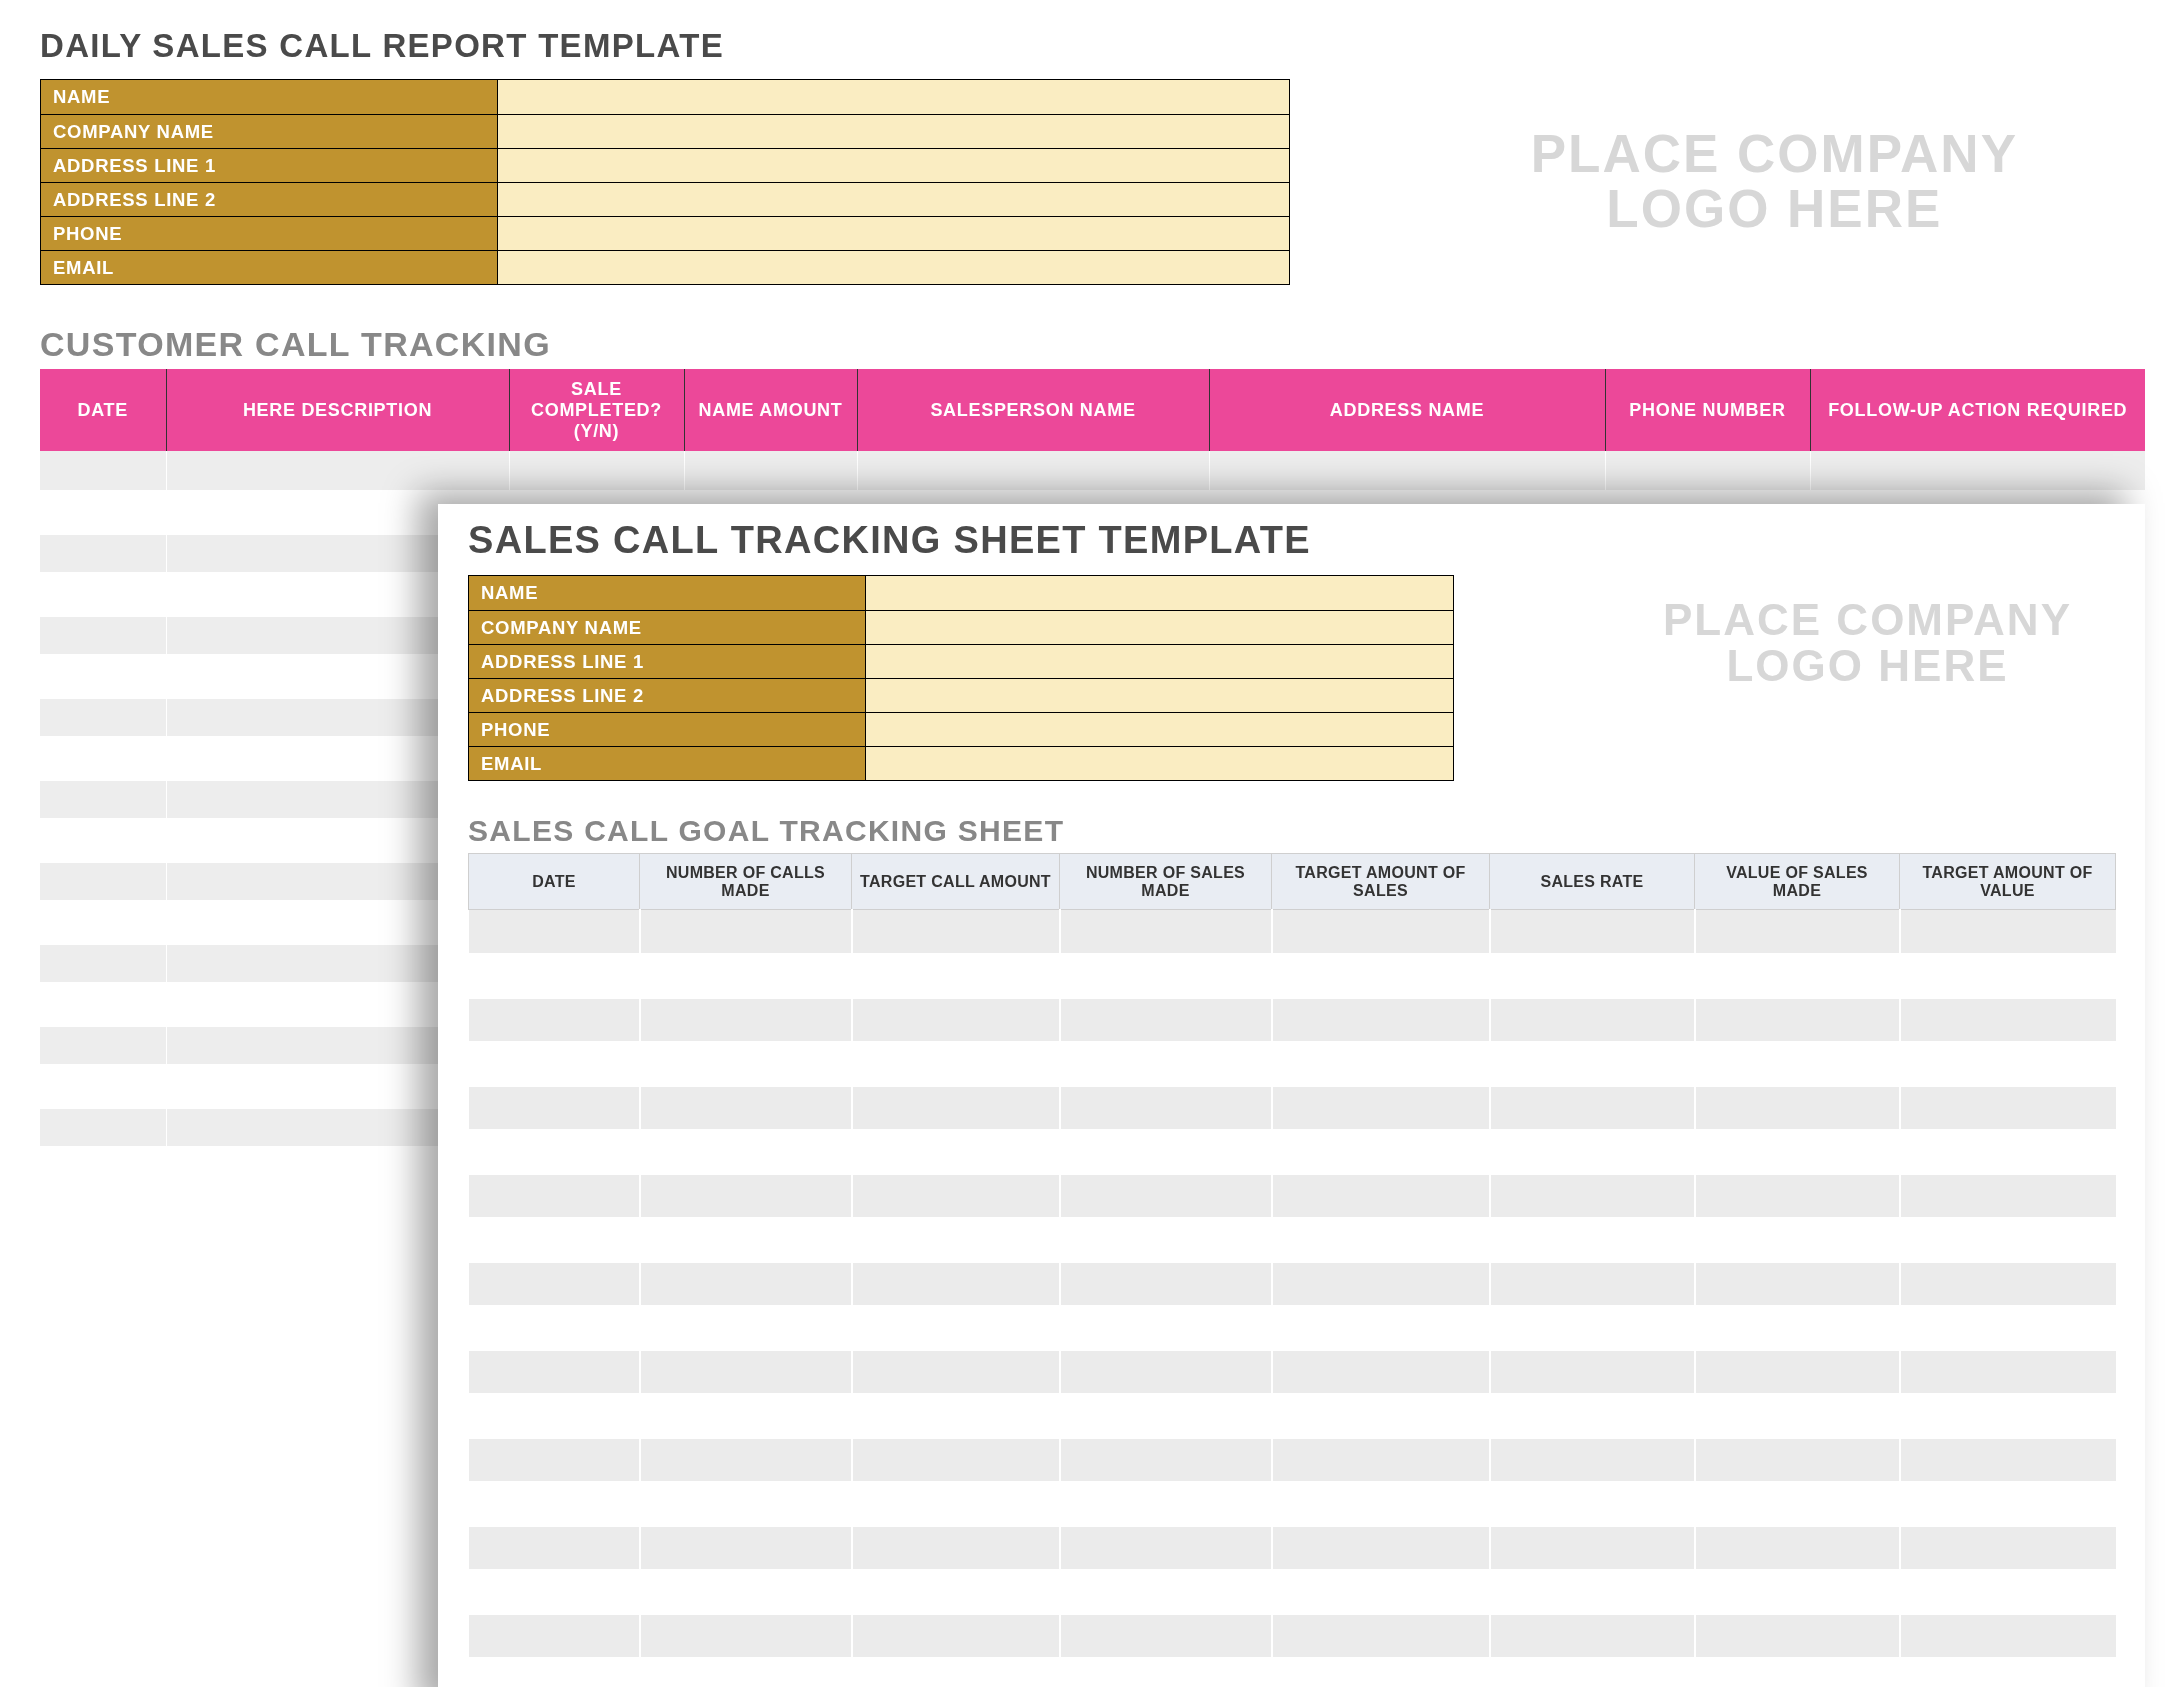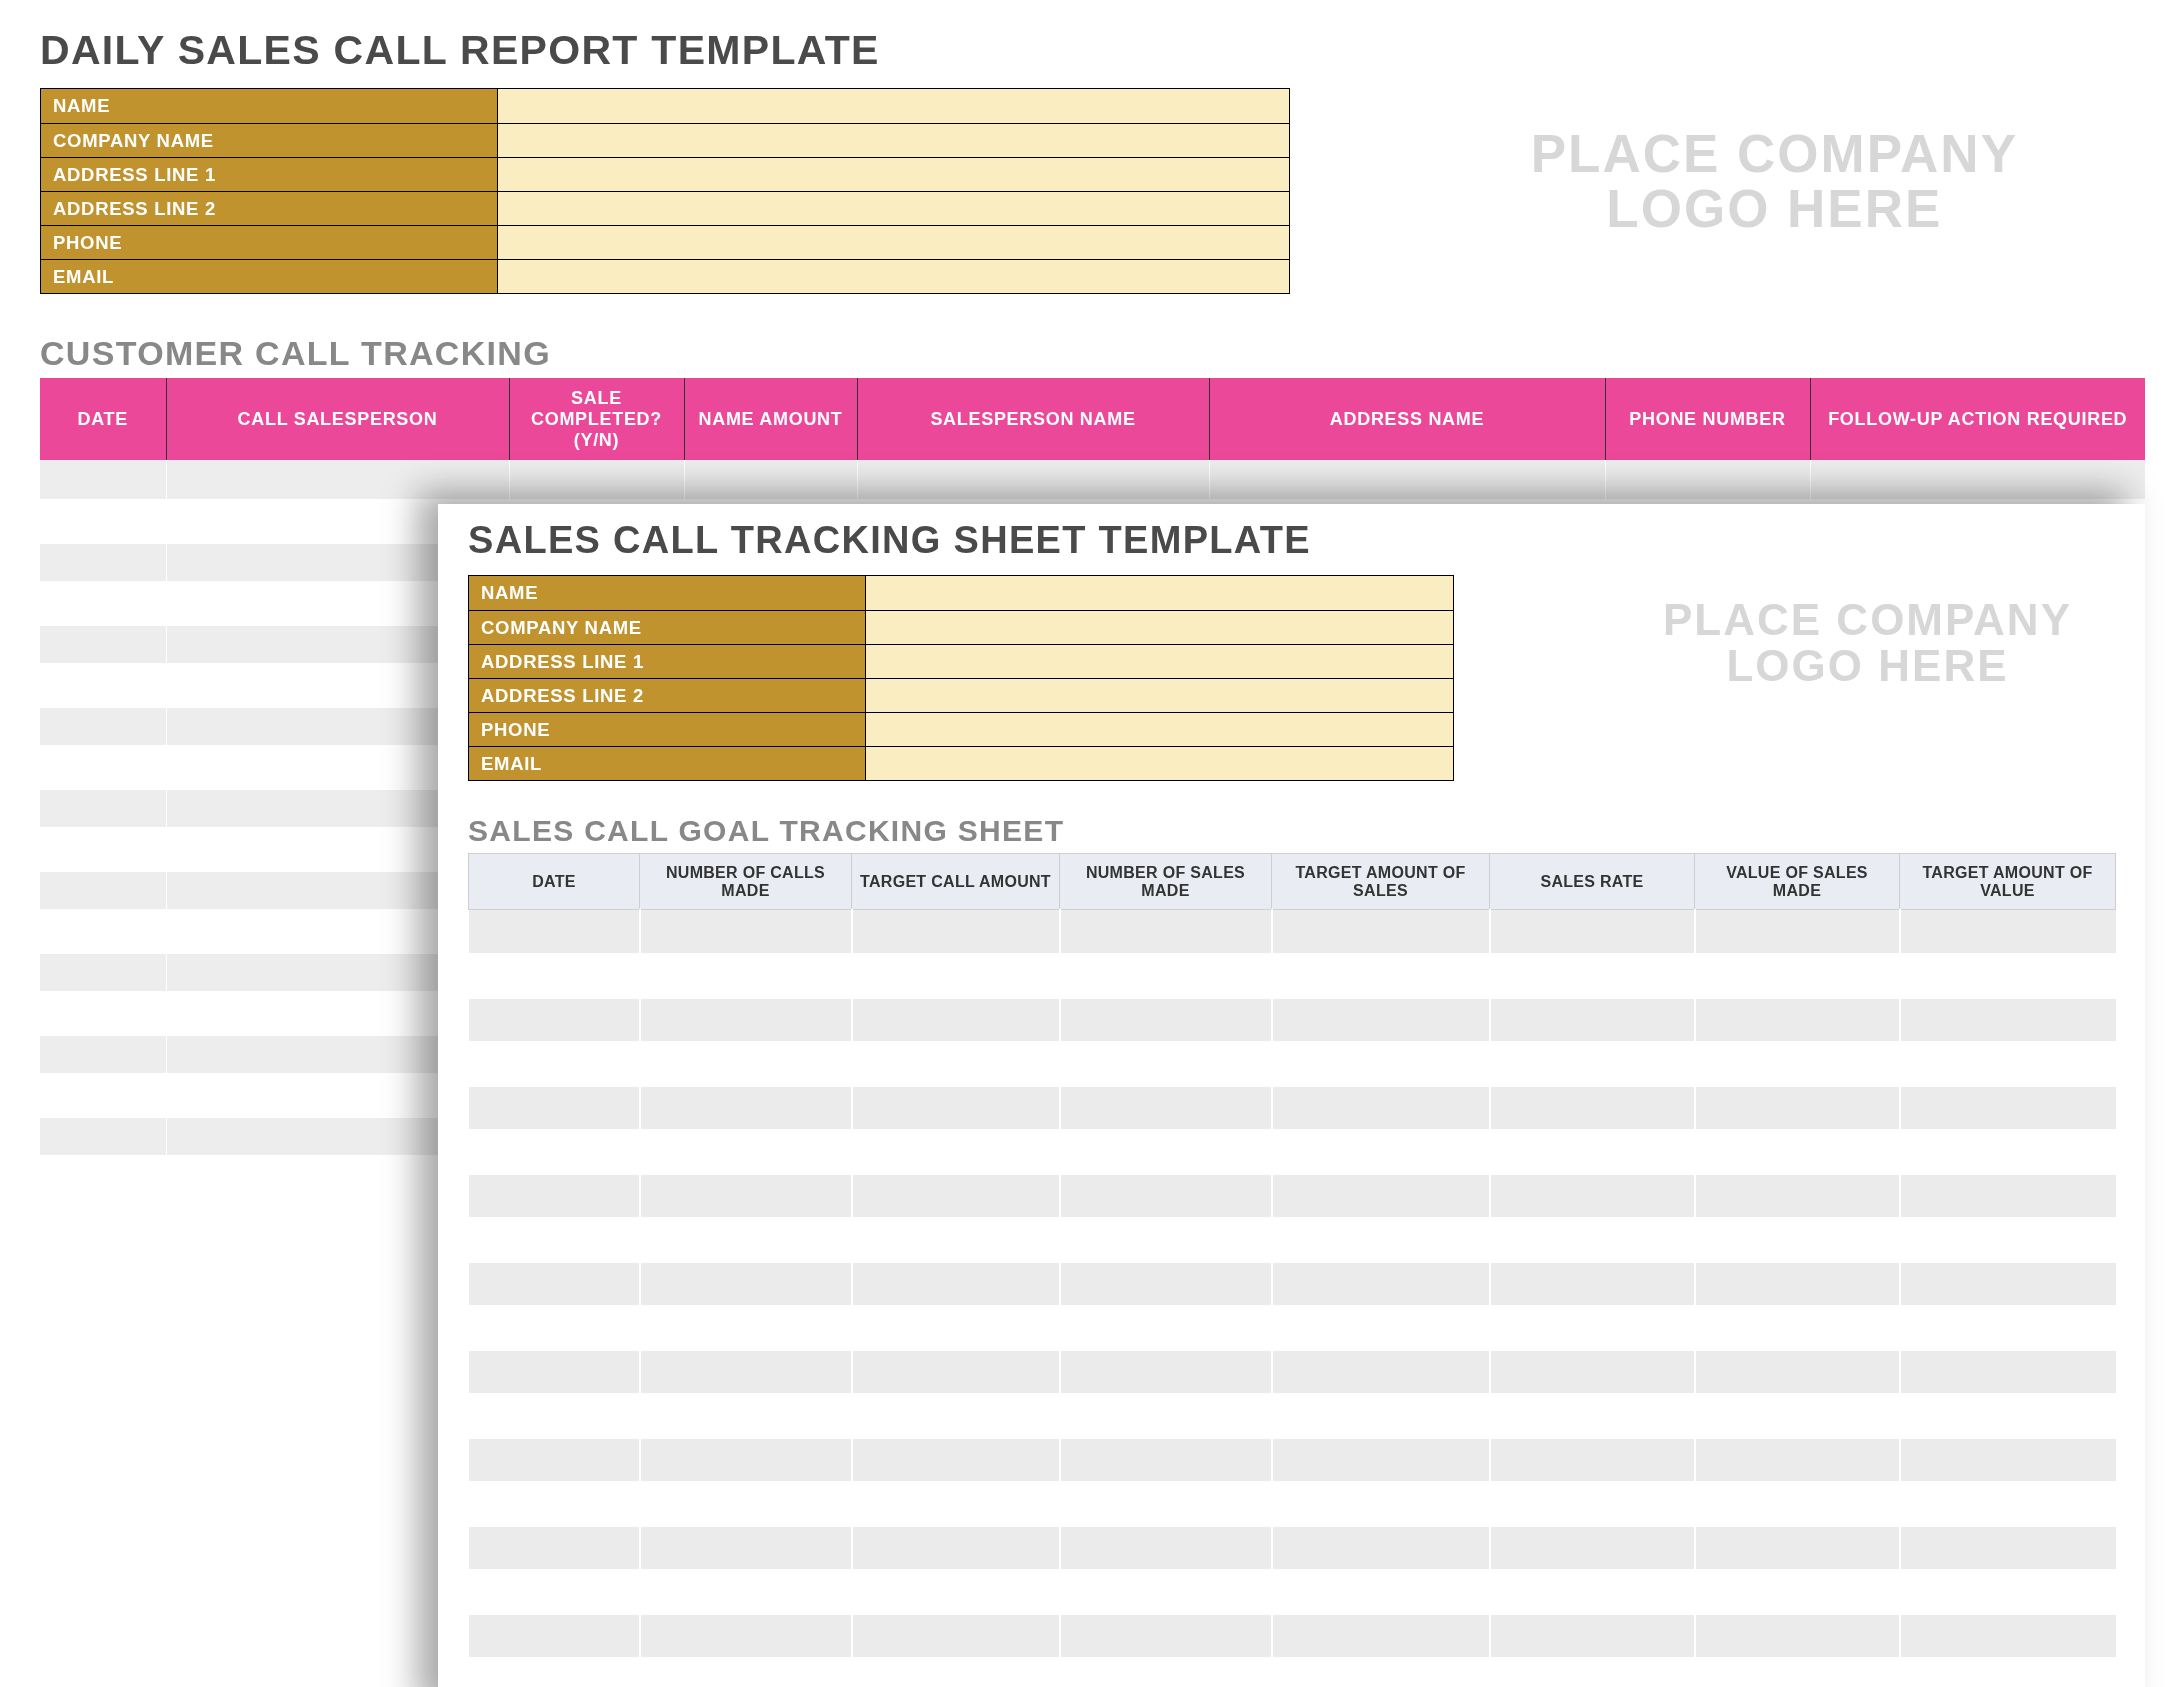--- a/index.html
+++ b/index.html
@@ -15,21 +15,21 @@
   }
 
   
   .back-doc {
     position: absolute;
     left: 40px;
     top: 26.5px;
     width: 2104px;
   }
   .back-title {
-    font-size: 41px;
+    font-size: 33px;
     font-weight: 800;
     letter-spacing: 1.3px;
     color: #4a4a4a;
     font-family: "Arial Black","Helvetica Neue",Arial,sans-serif;
     margin: 0 0 14.6px 0;
   }
   .info-block-back {
     width: 1250px;
     border: 1.3px solid #000;
   }
@@ -261,21 +261,21 @@
         <col class="bt-c2">
         <col class="bt-c3">
       <col class="bt-c4">
         <col class="bt-c5">
         <col class="bt-c6">
         <col class="bt-c7">
     </colgroup>
     <thead>
       <tr>
         <th>DATE</th>
-        <th>CALL SALESPERSON</th>
+        <th>HERE DESCRIPTION</th>
         <th>SALE COMPLETED? (Y/N)</th>
         <th>NAME AMOUNT</th>
         <th>SALESPERSON NAME</th>
         <th>ADDRESS NAME</th>
         <th>PHONE NUMBER</th>
         <th>FOLLOW-UP ACTION REQUIRED</th>
       </tr>
     </thead>
     <tbody id="back-tbody">
         <tr>

